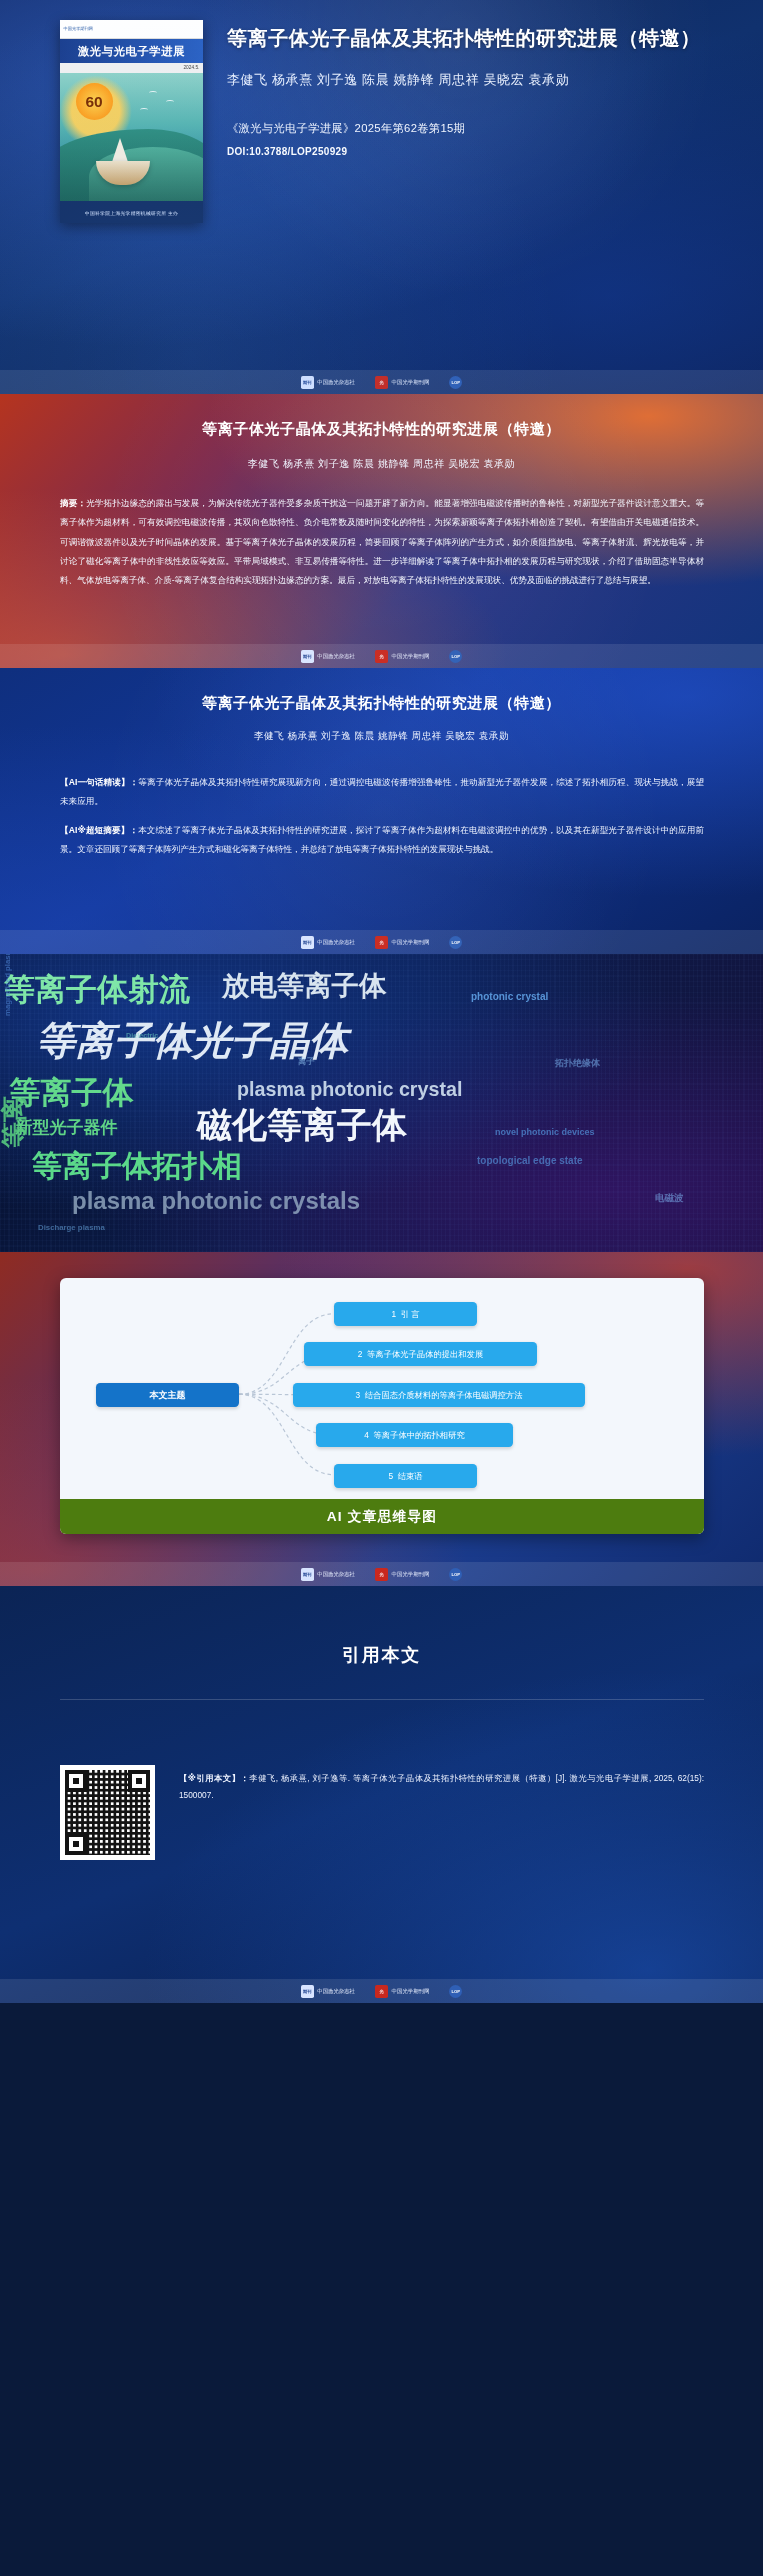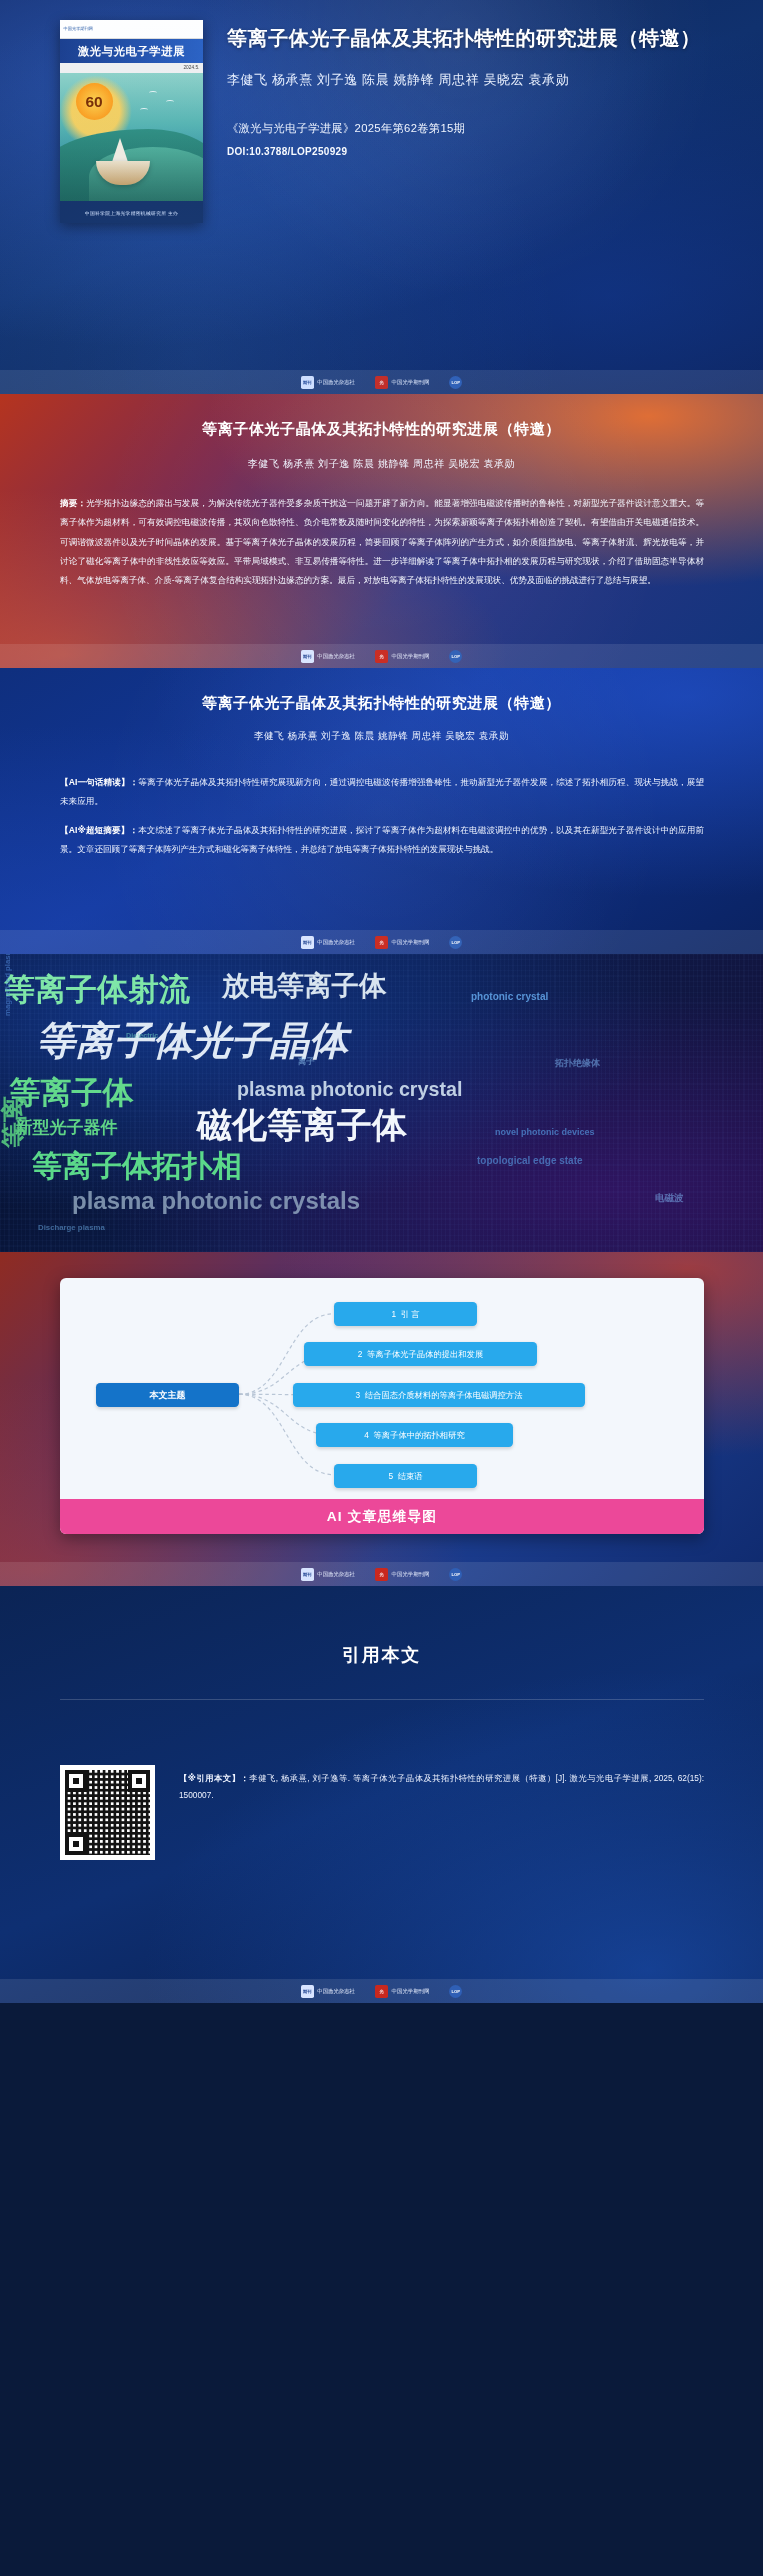--- a/index.html
+++ b/index.html
@@ -197,21 +197,21 @@
   .node{
     position:absolute; background:#1ea2e8; color:#fff; border-radius:4.2px;
     display:flex; align-items:center; justify-content:center;
     font-size:9px; font-weight:bold; box-shadow:0 1.2px 3.6px rgba(0,0,0,.15);
     padding:0 7.2px;
   }
   .node.root{ background:#1473c9; }
   .node.child{ background:#28a9ec; font-weight:normal; font-size:8.3px; }
   .map-banner{
     position:absolute; left:0; bottom:0; width:644px; height:35px;
-    background:#ec4899; color:#fff; display:flex; align-items:center; justify-content:center;
+    background:#4d7c0f; color:#fff; display:flex; align-items:center; justify-content:center;
     font-size:13.7px; font-weight:bold; letter-spacing:1.2px;margin-top:32px;
   }
 
   
   #panel6{
     height:417px;
     background:
       radial-gradient(ellipse at 85% 92%, rgba(30,90,200,.55) 0%, rgba(8,20,60,0) 55%),
       linear-gradient(160deg,#0b2455 0%,#0e2f72 50%,#091c48 100%);
   }

